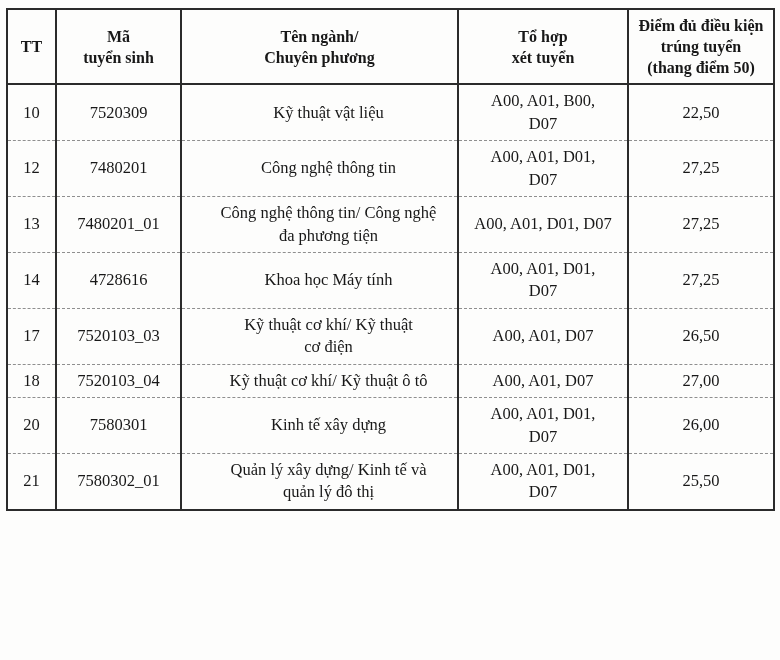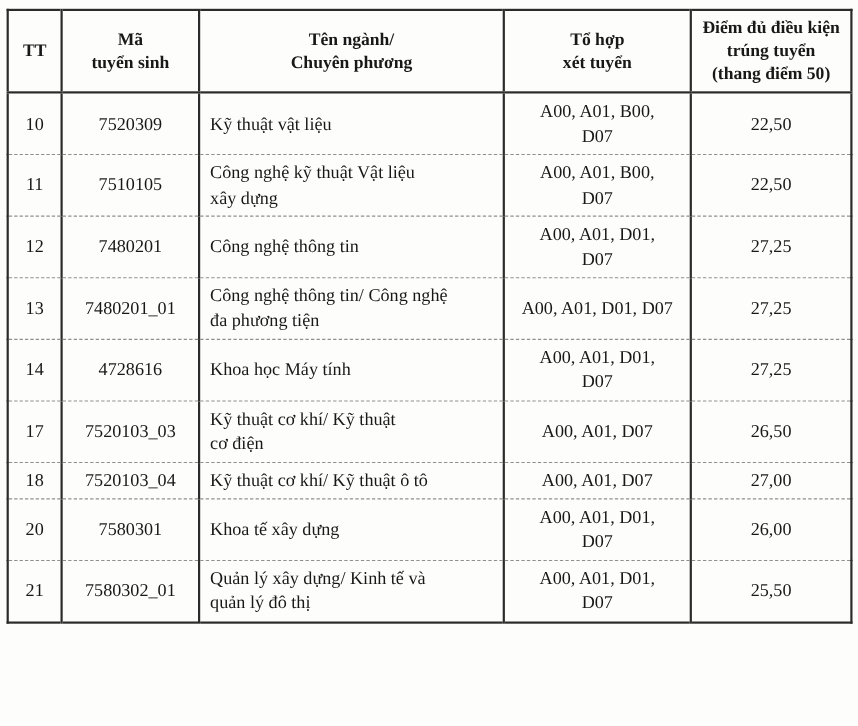--- a/index.html
+++ b/index.html
@@ -40,22 +40,22 @@
   }
   tbody td {
     font-size: 16.5px;
     line-height: 1.36;
     padding: 5px 4px;
   }
   tbody tr + tr td {
     border-top: 1px dashed #8f8f8f;
   }
   td.c-name {
-    text-align: left;
-    padding-left: 9px;
+    text-align: center;
+    padding-left: 21px;
     padding-right: 3px;
   }
 </style>
 </head>
 <body>
 
 <div class="page">
   <table class="score-table">
     <colgroup>
       <col style="width:49px">
@@ -81,29 +81,20 @@
     <tbody>
   <tr class="data-row">
     <td class="c-tt">10</td>
     <td class="c-code">7520309</td>
     <td class="c-name">Kỹ thuật vật liệu</td>
     <td class="c-combo">A00, A01, B00,
 D07</td>
     <td class="c-score">22,50</td>
   </tr>
 
-  <tr class="data-row">
-    <td class="c-tt">11</td>
-    <td class="c-code">7510105</td>
-    <td class="c-name">Công nghệ kỹ thuật Vật liệu
-xây dựng</td>
-    <td class="c-combo">A00, A01, B00,
-D07</td>
-    <td class="c-score">22,50</td>
-  </tr>
 
   <tr class="data-row">
     <td class="c-tt">12</td>
     <td class="c-code">7480201</td>
     <td class="c-name">Công nghệ thông tin</td>
     <td class="c-combo">A00, A01, D01,
 D07</td>
     <td class="c-score">27,25</td>
   </tr>
 
@@ -141,21 +132,21 @@
     <td class="c-code">7520103_04</td>
     <td class="c-name">Kỹ thuật cơ khí/ Kỹ thuật ô tô</td>
     <td class="c-combo">A00, A01, D07</td>
     <td class="c-score">27,00</td>
   </tr>
 
 
   <tr class="data-row">
     <td class="c-tt">20</td>
     <td class="c-code">7580301</td>
-    <td class="c-name">Khoa tế xây dựng</td>
+    <td class="c-name">Kinh tế xây dựng</td>
     <td class="c-combo">A00, A01, D01,
 D07</td>
     <td class="c-score">26,00</td>
   </tr>
 
   <tr class="data-row">
     <td class="c-tt">21</td>
     <td class="c-code">7580302_01</td>
     <td class="c-name">Quản lý xây dựng/ Kinh tế và
 quản lý đô thị</td>

